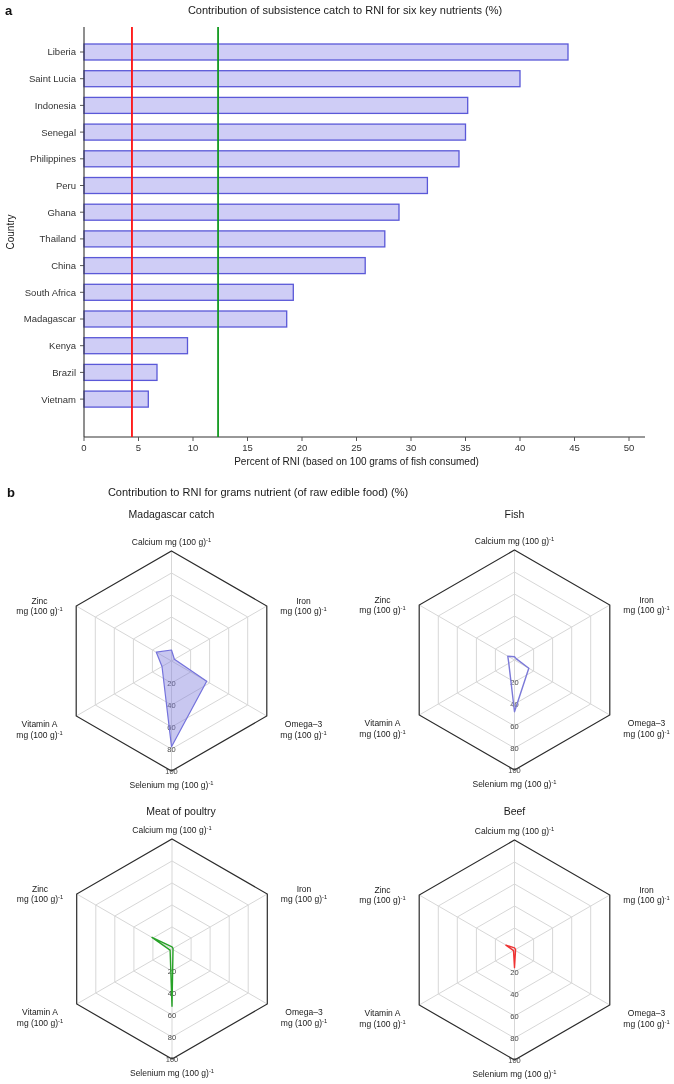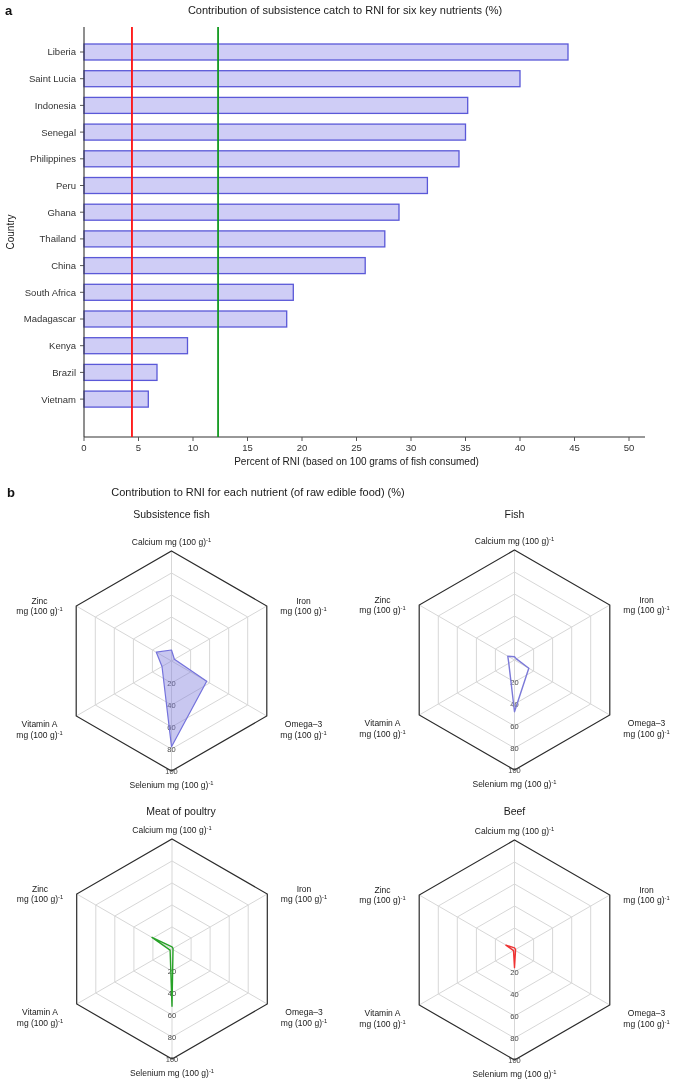--- a/index.html
+++ b/index.html
@@ -92,22 +92,22 @@
     <text x="520" y="451" font-size="9.5" text-anchor="middle" fill="#333"><tspan>40</tspan></text>
     <line x1="574.5" y1="437" x2="574.5" y2="441" stroke="#555" stroke-width="1"></line>
     <text x="574.5" y="451" font-size="9.5" text-anchor="middle" fill="#333"><tspan>45</tspan></text>
     <line x1="629" y1="437" x2="629" y2="441" stroke="#555" stroke-width="1"></line>
     <text x="629" y="451" font-size="9.5" text-anchor="middle" fill="#333"><tspan>50</tspan></text>
     <text x="356.5" y="465" font-size="10" text-anchor="middle" fill="#1a1a1a"><tspan>Percent of RNI (based on 100 grams of fish consumed)</tspan></text>
     <text x="14" y="232" font-size="10" text-anchor="middle" fill="#1a1a1a" transform="rotate(-90 14 232)"><tspan>Country</tspan></text>
   </svg>
 
 <div class="panel-label" id="panel-b-label">b</div>
-<div class="fig-title" id="panel-b-title">Contribution to RNI for each nutrient (of raw edible food) (%)</div>
-<div class="radar-title" id="radar-title-0">Subsistence fish</div>
+<div class="fig-title" id="panel-b-title">Contribution to RNI for grams nutrient (of raw edible food) (%)</div>
+<div class="radar-title" id="radar-title-0">Madagascar catch</div>
 <div class="radar-title" id="radar-title-1">Fish</div>
 <div class="radar-title" id="radar-title-2">Meat of poultry</div>
 <div class="radar-title" id="radar-title-3">Beef</div>
 <svg id="radar-svg" width="674" height="612">
     <g>
       <line x1="171.5" y1="189" x2="171.5" y2="79" stroke="#d7d7d7" stroke-width="1"></line>
       <line x1="171.5" y1="189" x2="266.76" y2="134" stroke="#d7d7d7" stroke-width="1"></line>
       <line x1="171.5" y1="189" x2="266.76" y2="244" stroke="#d7d7d7" stroke-width="1"></line>
       <line x1="171.5" y1="189" x2="171.5" y2="299" stroke="#d7d7d7" stroke-width="1"></line>
       <line x1="171.5" y1="189" x2="76.24" y2="244" stroke="#d7d7d7" stroke-width="1"></line>

